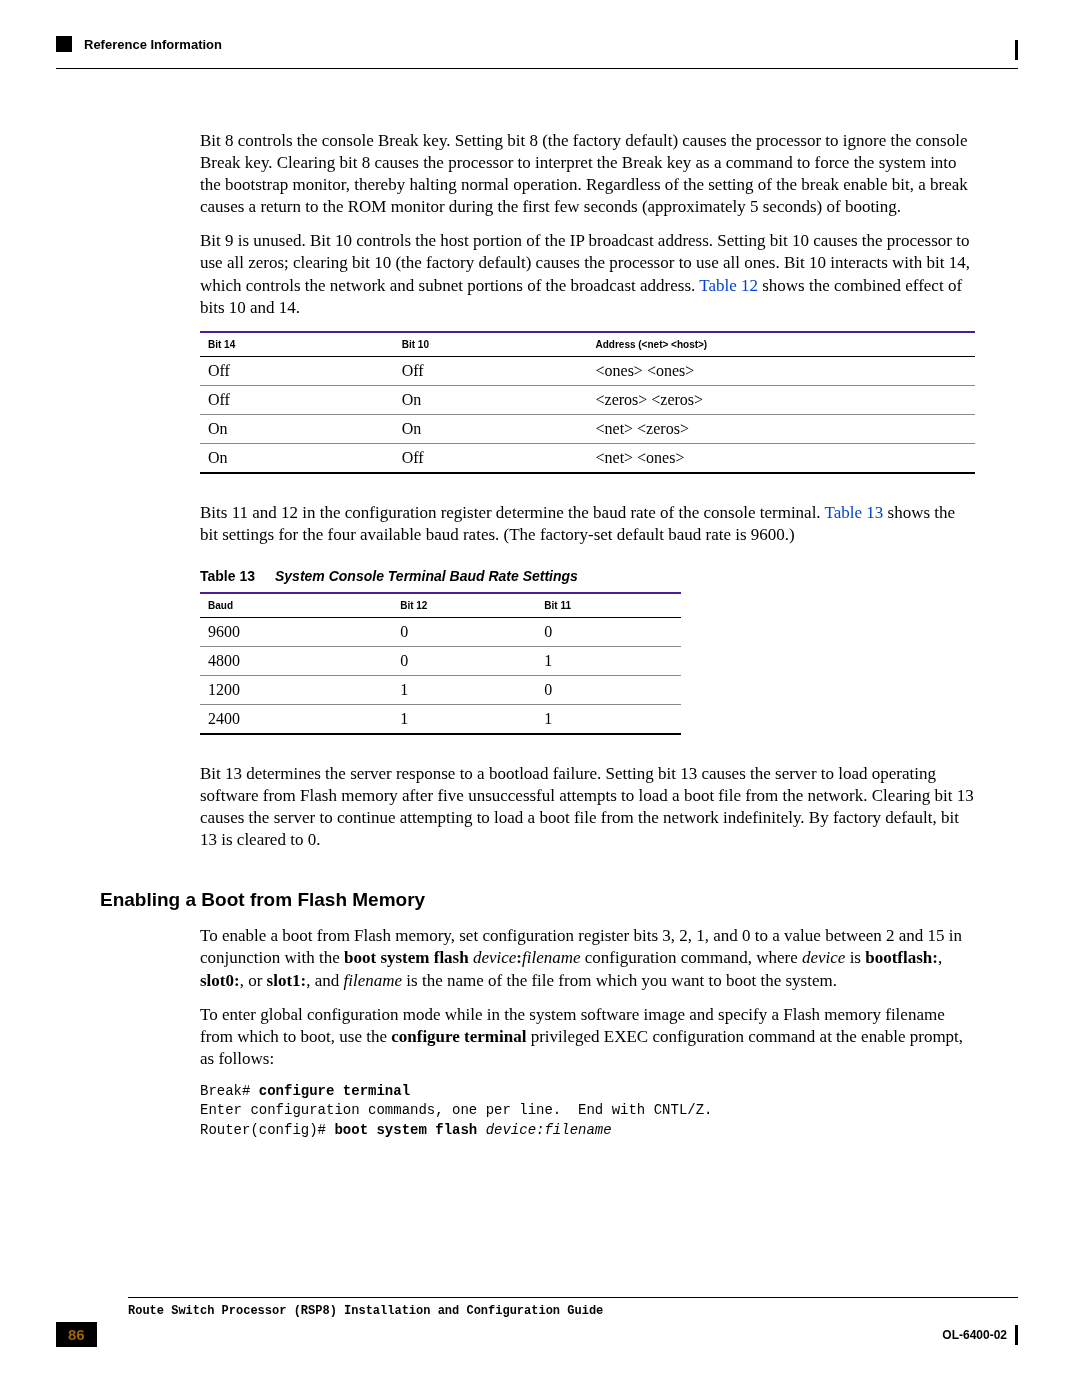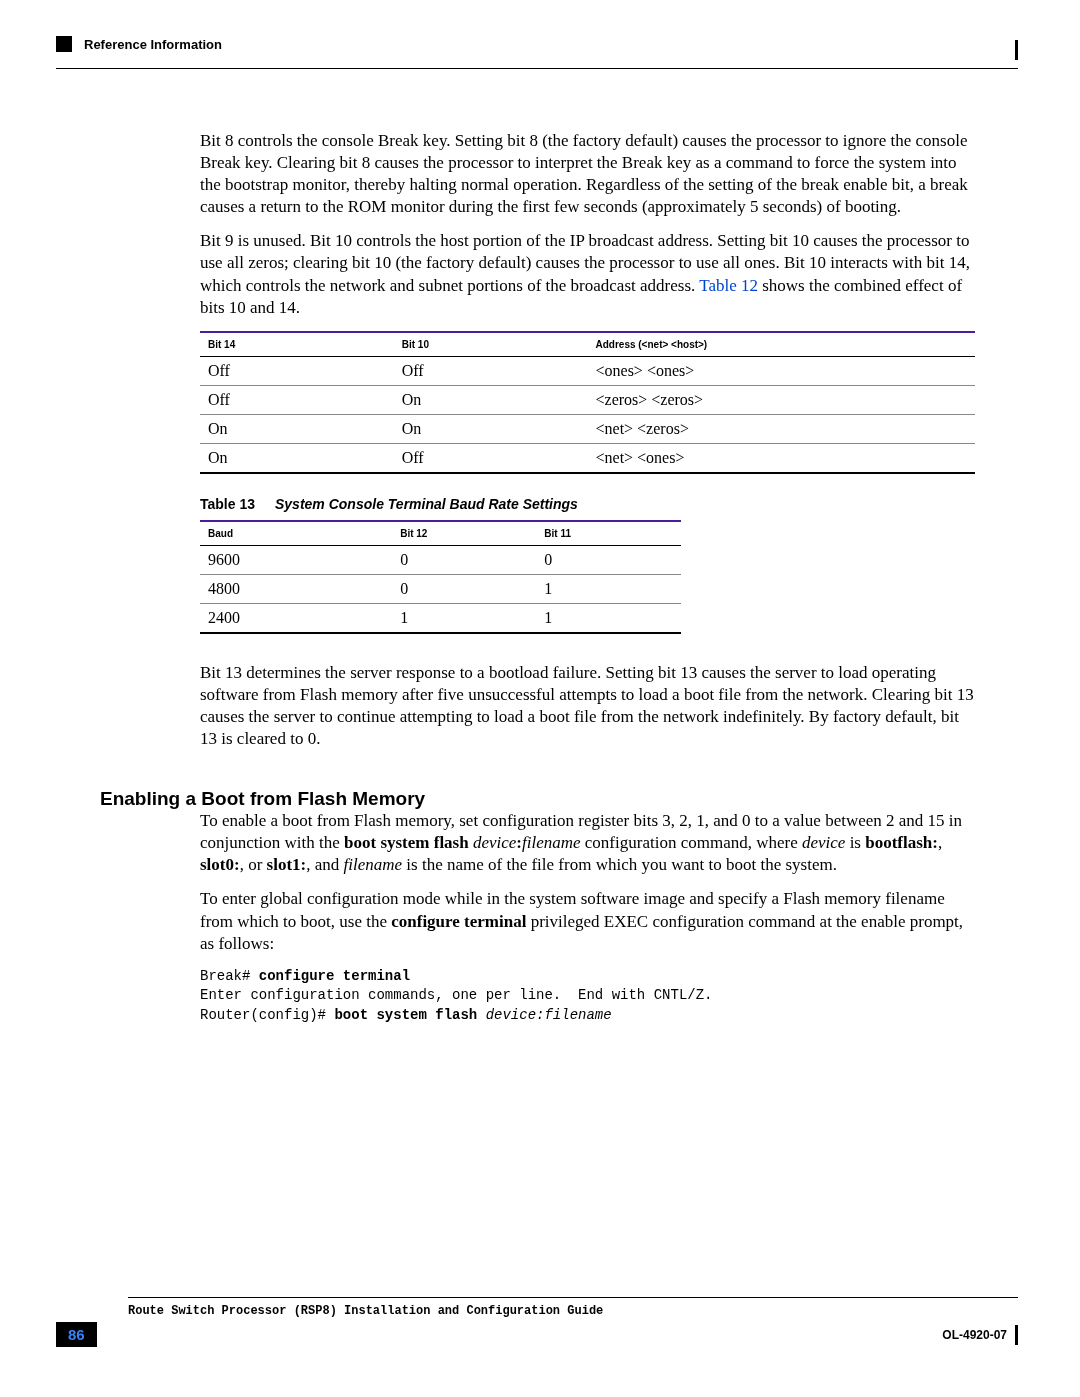--- a/index.html
+++ b/index.html
@@ -91,20 +91,21 @@
     }
     table.data tr:last-child td {
       border-bottom: 2px solid #000;
     }
     table.data.narrow { width: 62%; }
     .section-heading {
       font-family: Arial, Helvetica, sans-serif;
       font-size: 19px;
       font-weight: bold;
       margin-top: 38px;
+      margin-bottom: 14px;
       margin-left: -100px;
     }
     .code-block {
       font-family: 'Courier New', monospace;
       font-size: 14px;
       line-height: 1.4;
       margin-top: 8px;
       white-space: pre;
     }
     .cb-bold { font-weight: bold; }
@@ -128,21 +129,21 @@
       font-weight: bold;
       margin-left: 72px;
     }
     .footer-bottom {
       display: flex;
       align-items: center;
       margin-top: 4px;
     }
     .page-num-box {
       background: #000;
-      color: #3b82f6;
+      color: #a16207;
       font-family: Arial, Helvetica, sans-serif;
       font-size: 15px;
       font-weight: bold;
       padding: 4px 12px;
       margin-right: 4px;
     }
     .footer-doc-id {
       font-family: Arial, Helvetica, sans-serif;
       font-size: 12px;
       font-weight: bold;
@@ -198,20 +199,23 @@
           <td>&lt;net&gt; &lt;zeros&gt;</td>
         </tr>
       <tr>
           <td>On</td>
           <td>Off</td>
           <td>&lt;net&gt; &lt;ones&gt;</td>
         </tr>
     </tbody>
   </table>
 
+  <p class="para" style="margin-top:28px">
+    <span>Bits 11 and 12 in the configuration register determine the baud rate of the console terminal. </span><span class="link">Table 13</span><span> shows the bit settings for the four available baud rates. (The factory-set default baud rate is 9600.)</span>
+  </p>
 
   <div class="table-caption">
     <span class="caption-label">Table 13</span><span>System Console Terminal Baud Rate Settings</span>
   </div>
   <table class="data narrow">
     <thead>
       <tr>
         <th style="width:40%">Baud</th>
         <th style="width:30%">Bit 12</th>
         <th>Bit 11</th>
@@ -222,20 +226,25 @@
           <td>9600</td>
           <td>0</td>
           <td>0</td>
         </tr>
       <tr>
           <td>4800</td>
           <td>0</td>
           <td>1</td>
         </tr>
       <tr>
+          <td>1200</td>
+          <td>1</td>
+          <td>0</td>
+        </tr>
+      <tr>
           <td>2400</td>
           <td>1</td>
           <td>1</td>
         </tr>
     </tbody>
   </table>
 
   <p class="para" style="margin-top:28px">Bit 13 determines the server response to a bootload failure. Setting bit 13 causes the server to load operating software from Flash memory after five unsuccessful attempts to load a boot file from the network. Clearing bit 13 causes the server to continue attempting to load a boot file from the network indefinitely. By factory default, bit 13 is cleared to 0.</p>
 
   <h2 class="section-heading">Enabling a Boot from Flash Memory</h2>
@@ -252,16 +261,16 @@
 <span>Enter configuration commands, one per line.  End with CNTL/Z.</span>
 <span>Router(config)# </span><span class="cb-bold">boot system flash </span><span class="cb-italic">device:filename</span></div>
 
 </div>
 
 <div class="footer">
   <div class="footer-rule"></div>
   <div class="footer-title">Route Switch Processor (RSP8) Installation and Configuration Guide</div>
   <div class="footer-bottom">
     <div class="page-num-box">86</div>
-    <div class="footer-doc-id">OL-4920-07</div>
+    <div class="footer-doc-id">OL-6400-02</div>
     <div class="footer-end-marker"></div>
   </div>
 </div>
 
 </body></html>

